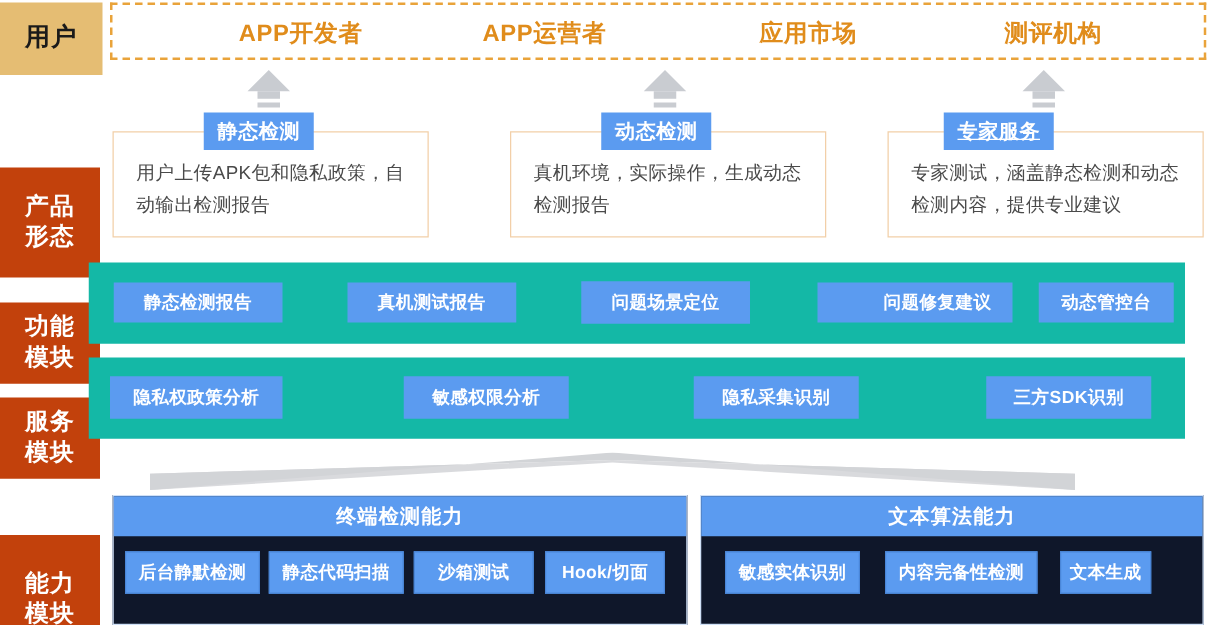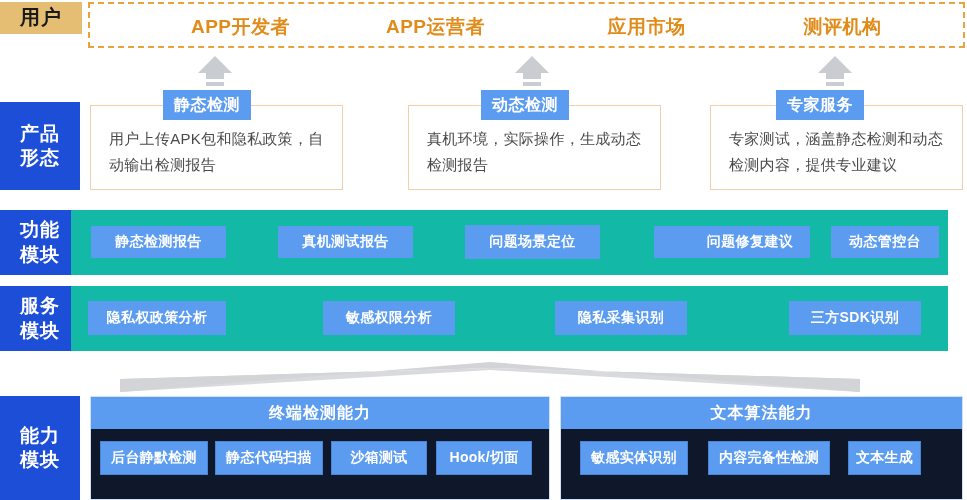--- a/index.html
+++ b/index.html
@@ -9,21 +9,21 @@
     -webkit-font-smoothing:antialiased;
   }
   .canvas{position:relative;width:967px;height:500px;}
 
   
   .row-label{
     position:absolute;left:0;display:flex;align-items:center;justify-content:center;
     text-align:center;font-weight:bold;line-height:1.28;letter-spacing:1px;
   }
   .row-label.gold{background:#e5bd73;color:#1a1a1a;}
-  .row-label.blue{background:#1d4ed8;color:#ffffff;}
+  .row-label.blue{background:#c2410c;color:#ffffff;margin-top:32px;}
 
   
   #user-band{
     position:absolute;left:88px;top:2px;width:877px;height:46px;
     border:2px dashed #e9a33a;background:#ffffff;box-sizing:border-box;
   }
   .user-item{
     position:absolute;top:0;height:46px;display:flex;align-items:center;justify-content:center;
     color:#e08c1b;font-size:19px;font-weight:bold;letter-spacing:.5px;
   }
@@ -81,21 +81,21 @@
     border:1px solid #4a86d8;box-sizing:border-box;
     display:flex;align-items:center;justify-content:center;white-space:nowrap;
     font-size:14px;font-weight:bold;letter-spacing:.3px;
   }
 </style>
 </head>
 <body>
 
 <div class="canvas">
 
-  <div class="row-label gold" style="top:2px;width:82px;height:32px;font-size:20px;">
+  <div class="row-label gold" style="top:2px;width:82px;height:58px;font-size:20px;">
     <span>用户</span>
   </div>
 
   <div class="row-label blue" style="top:102px;width:80px;height:88px;font-size:19px;white-space:pre;">
     <span>产品
 形态</span>
   </div>
 
   <div class="row-label blue" style="top:210px;width:80px;height:65px;font-size:19px;white-space:pre;">
     <span>功能
@@ -153,21 +153,21 @@
   <div class="product-box" style="left:408px;width:253px;">
     <div class="product-desc">真机环境，实际操作，生成动态检测报告</div>
   </div>
   <div class="product-tag" style="left:481px;top:90px;">
     <span>动态检测</span>
   </div>
 
   <div class="product-box" style="left:710px;width:253px;">
     <div class="product-desc">专家测试，涵盖静态检测和动态检测内容，提供专业建议</div>
   </div>
-  <div class="product-tag" style="left:776px;top:90px;">
+  <div class="product-tag" style="left:755px;top:90px;text-decoration:underline;">
     <span>专家服务</span>
   </div>
 
   <div class="module-band" style="top:210px;height:65px;">
     <div class="chip" style="left:20px;top:16px;width:135px;height:32px;font-size:14px;">
       <span>静态检测报告</span>
     </div>
     <div class="chip" style="left:207px;top:16px;width:135px;height:32px;font-size:14px;">
       <span>真机测试报告</span>
     </div>

